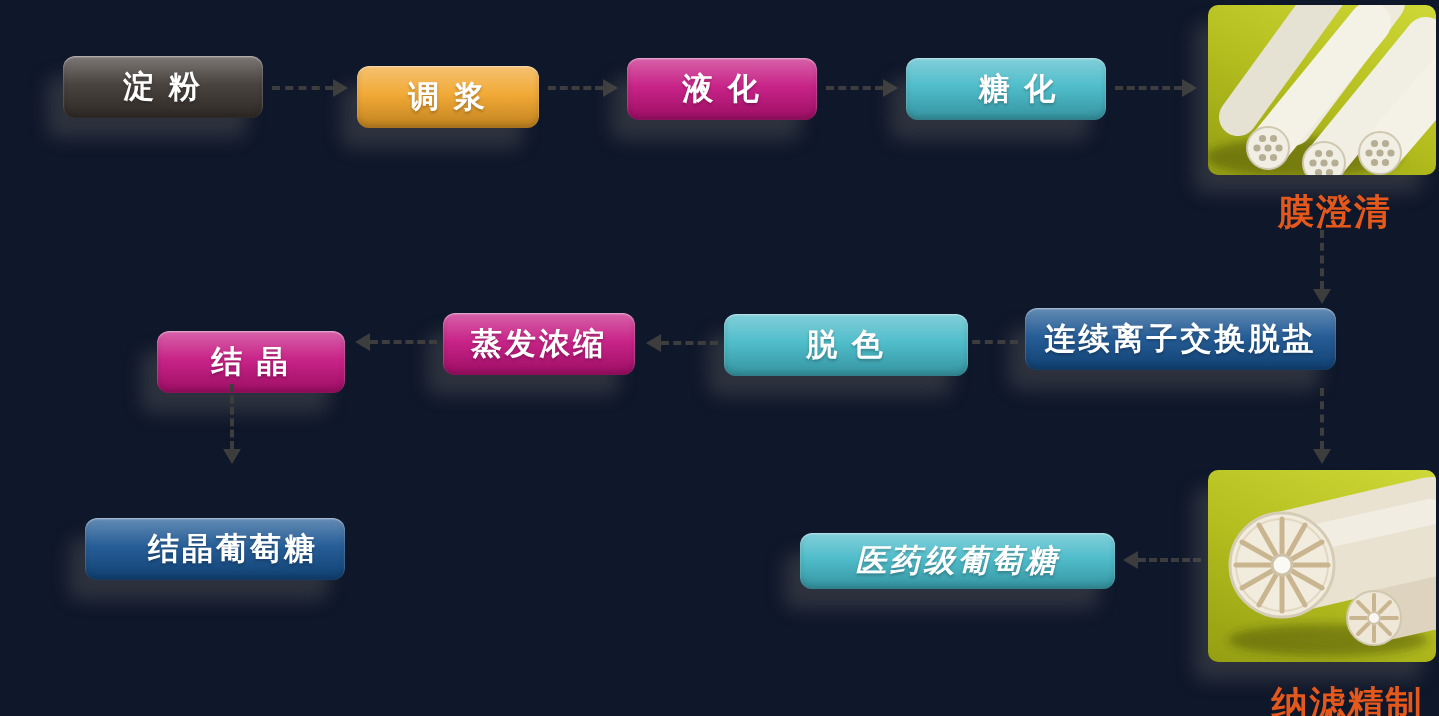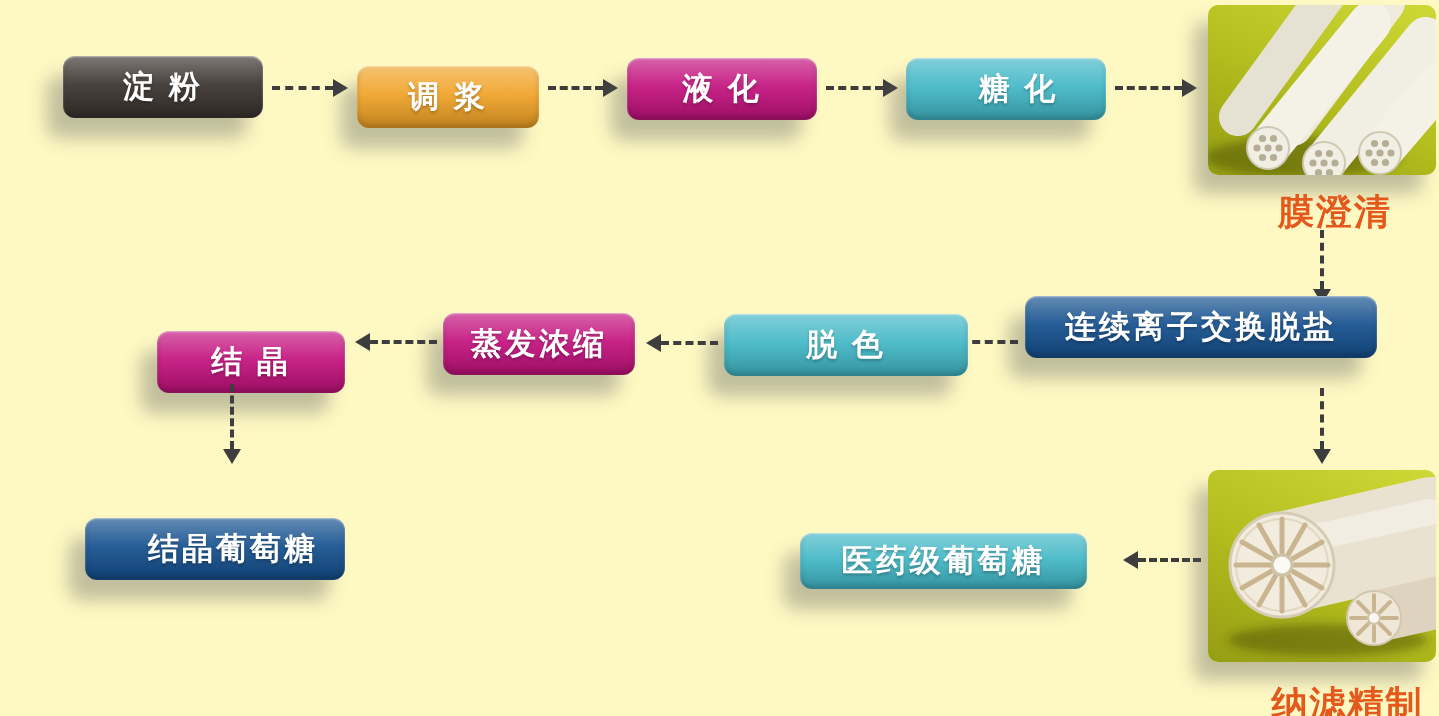--- a/index.html
+++ b/index.html
@@ -2,21 +2,21 @@
 <html><head>
 <meta charset="utf-8">
 <style>
   * { margin:0; padding:0; box-sizing:border-box; }
   html,body { background:#ffffff; }
   body { font-family:"Liberation Sans", sans-serif; }
 
   .canvas{
     position:relative;
     width:1439px; height:716px;
-    background:#fef9c3;
+    background:#0f172a;
     overflow:hidden;
   }
 
   
   .node{
     position:absolute;
     height:62px;
     border-radius:12px;
     display:flex; align-items:center; justify-content:center;
     background-color:var(--c,#888);
@@ -141,21 +141,21 @@
     </svg>
   </div>
 
   <div class="caption" style="left:1240px; top:188px; width:190px;">膜澄清</div>
 
   <div class="va" style="left:1312px; top:230px; height:74px;">
     <span class="line"></span>
     <span class="head"></span>
   </div>
 
-  <div class="node" style="left: 1025px; top: 296px; width: 352px; --c: #14508e;">
+  <div class="node" style="left: 1025px; top: 308px; width: 311px; --c: #14508e;">
     <span>连续离子交换脱盐</span>
   </div>
 
   <div class="ha left" style="left:932px; top:332px; width:86px;">
     <span class="line"></span>
     <span class="head"></span>
   </div>
 
   <div class="node" style="left: 724px; top: 314px; width: 244px; --c: #41b7c6;">
     <span>脱 色</span>
@@ -186,21 +186,21 @@
 
   <div class="va" style="left:1312px; top:388px; height:76px;">
     <span class="line"></span>
     <span class="head"></span>
   </div>
 
   <div class="node" style="left: 85px; top: 518px; width: 260px; padding-left: 36px; --c: #14508e;">
     <span>结晶葡萄糖</span>
   </div>
 
-  <div class="node" style="left: 800px; top: 533px; width: 287px; height: 56px; --c: #41b7c6;">
+  <div class="node" style="left: 800px; top: 533px; width: 315px; height: 56px; font-style: italic; --c: #41b7c6;">
     <span>医药级葡萄糖</span>
   </div>
 
   <div class="ha left" style="left:1123px; top:550px; width:78px;">
     <span class="line"></span>
     <span class="head"></span>
   </div>
 
   <div class="img-card" style="left:1208px; top:470px; width:228px; height:192px;">
     <svg viewBox="0 0 228 192" aria-hidden="true">

